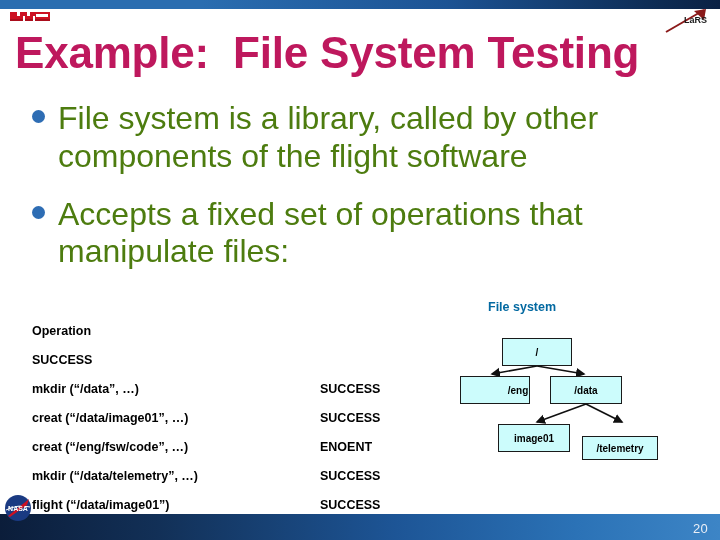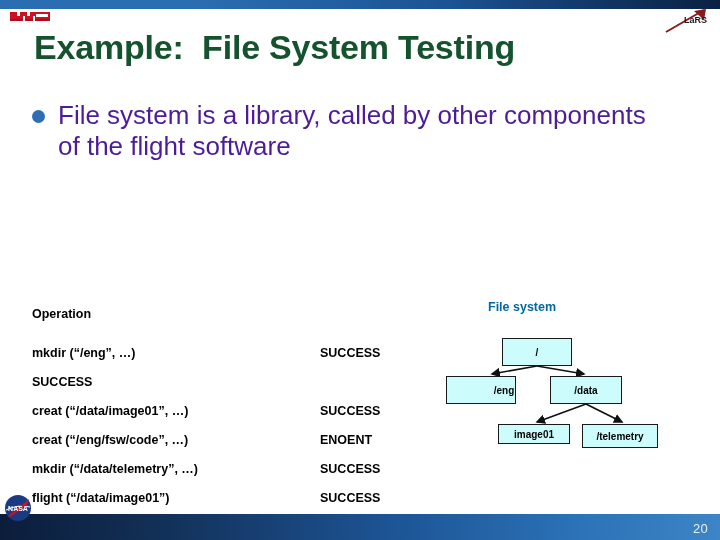--- a/index.html
+++ b/index.html
@@ -52,41 +52,41 @@
   
   .nasa {
     position: absolute;
     left: 2px; top: 492px;
     width: 32px; height: 32px;
   }
 
   
   .title {
     position: absolute;
-    left: 34px; top: 28px;
+    left: 15px; top: 28px;
     width: 660px;
-    font-size: 34px;
-    font-weight: bold;
-    color: #14532d;
+    font-size: 44px;
+    font-weight: bold;
+    color: #be185d;
     letter-spacing: -0.2px;
     white-space: pre;
   }
 
   
   .bullets {
     position: absolute;
     left: 28px; top: 100px;
     width: 640px;
   }
   .bullet {
     position: relative;
     padding-left: 30px;
     margin-bottom: 20px;
-    font-size: 26px;
-    color: #4c1d95;
+    font-size: 32px;
+    color: #4d7c0f;
     line-height: 1.18;
   }
   .bullet .dot {
     position: absolute;
     left: 4px; top: 10px;
     width: 13px; height: 13px;
     border-radius: 50%;
     background: #2e6db4;
   }
 
@@ -95,21 +95,21 @@
     position: absolute;
     left: 32px; top: 290px;
     width: 420px;
     font-size: 12.5px;
     color: #000;
     font-weight: bold;
   }
   .tbl .row {
     display: flex;
     height: 29px;
-    align-items: center;
+    align-items: flex-end;
   }
   .tbl .row.head { height: 48px; }
   .col-op  { width: 288px; }
   .col-res { width: 130px; }
 
   
   .fs {
     position: absolute;
     left: 440px; top: 300px;
     width: 250px; height: 165px;
@@ -127,24 +127,24 @@
     border: 1px solid #1a1a1a;
     box-sizing: border-box;
     display: flex;
     align-items: center;
     justify-content: center;
     font-size: 10px;
     font-weight: bold;
     color: #000;
   }
   .n-root { left: 62px;  top: 38px; width: 70px; height: 28px; }
-  .n-eng  { left: 6px;  top: 76px; width: 70px; height: 28px; padding-left: 46px; }
+  .n-eng  { left: 20px;  top: 76px; width: 70px; height: 28px; padding-left: 46px; }
   .n-data { left: 110px; top: 76px; width: 72px; height: 28px; }
-  .n-img  { left: 58px;  top: 124px; width: 72px; height: 20px; }
-  .n-tel  { left: 142px; top: 124px; width: 76px; height: 24px; }
+  .n-img  { left: 58px;  top: 124px; width: 72px; height: 28px; }
+  .n-tel  { left: 142px; top: 136px; width: 76px; height: 24px; }
   .fs-svg {
     position: absolute;
     left: 0; top: 0;
     width: 250px; height: 165px;
     pointer-events: none;
   }
 </style>
 </head>
 <body>
 
@@ -175,31 +175,35 @@
   <text x="16" y="19" text-anchor="middle" font-family="'Liberation Sans',sans-serif" font-size="7" font-weight="bold" fill="#ffffff">NASA</text>
 </svg>
 
 <div class="title">Example:  File System Testing</div>
 
 <div class="bullets">
   <div class="bullet">
     <span class="dot"></span>
     <span>File system is a library, called by other components of the flight software</span>
   </div>
+  <div class="bullet">
+    <span class="dot"></span>
+    <span>Accepts a fixed set of operations that manipulate files:</span>
+  </div>
 </div>
 
 <div class="tbl">
   <div class="row head">
     <div class="col-op">Operation</div>
   </div>
   <div class="row">
-    <div class="col-op">mkdir (“/eng”, …)</div>
-    <div class="col-res">SUCCESS</div>
-  </div>
-  <div class="row">
+    <div class="col-res">SUCCESS</div>
+  </div>
+  <div class="row">
+    <div class="col-op">mkdir (“/data”, …)</div>
     <div class="col-res">SUCCESS</div>
   </div>
   <div class="row">
     <div class="col-op">creat (“/data/image01”, …)</div>
     <div class="col-res">SUCCESS</div>
   </div>
   <div class="row">
     <div class="col-op">creat (“/eng/fsw/code”, …)</div>
     <div class="col-res">ENOENT</div>
   </div>

